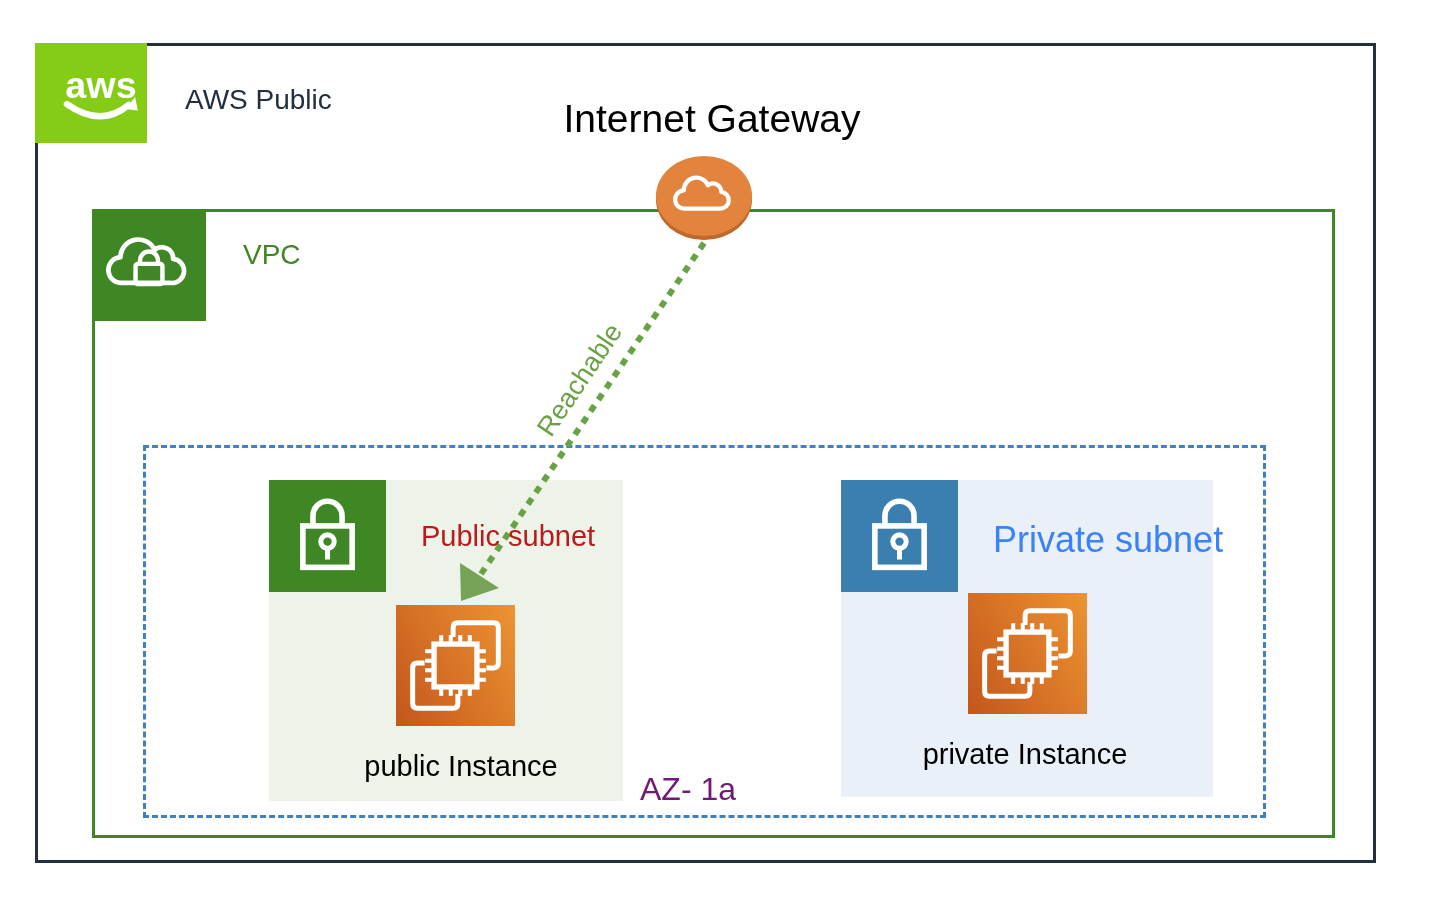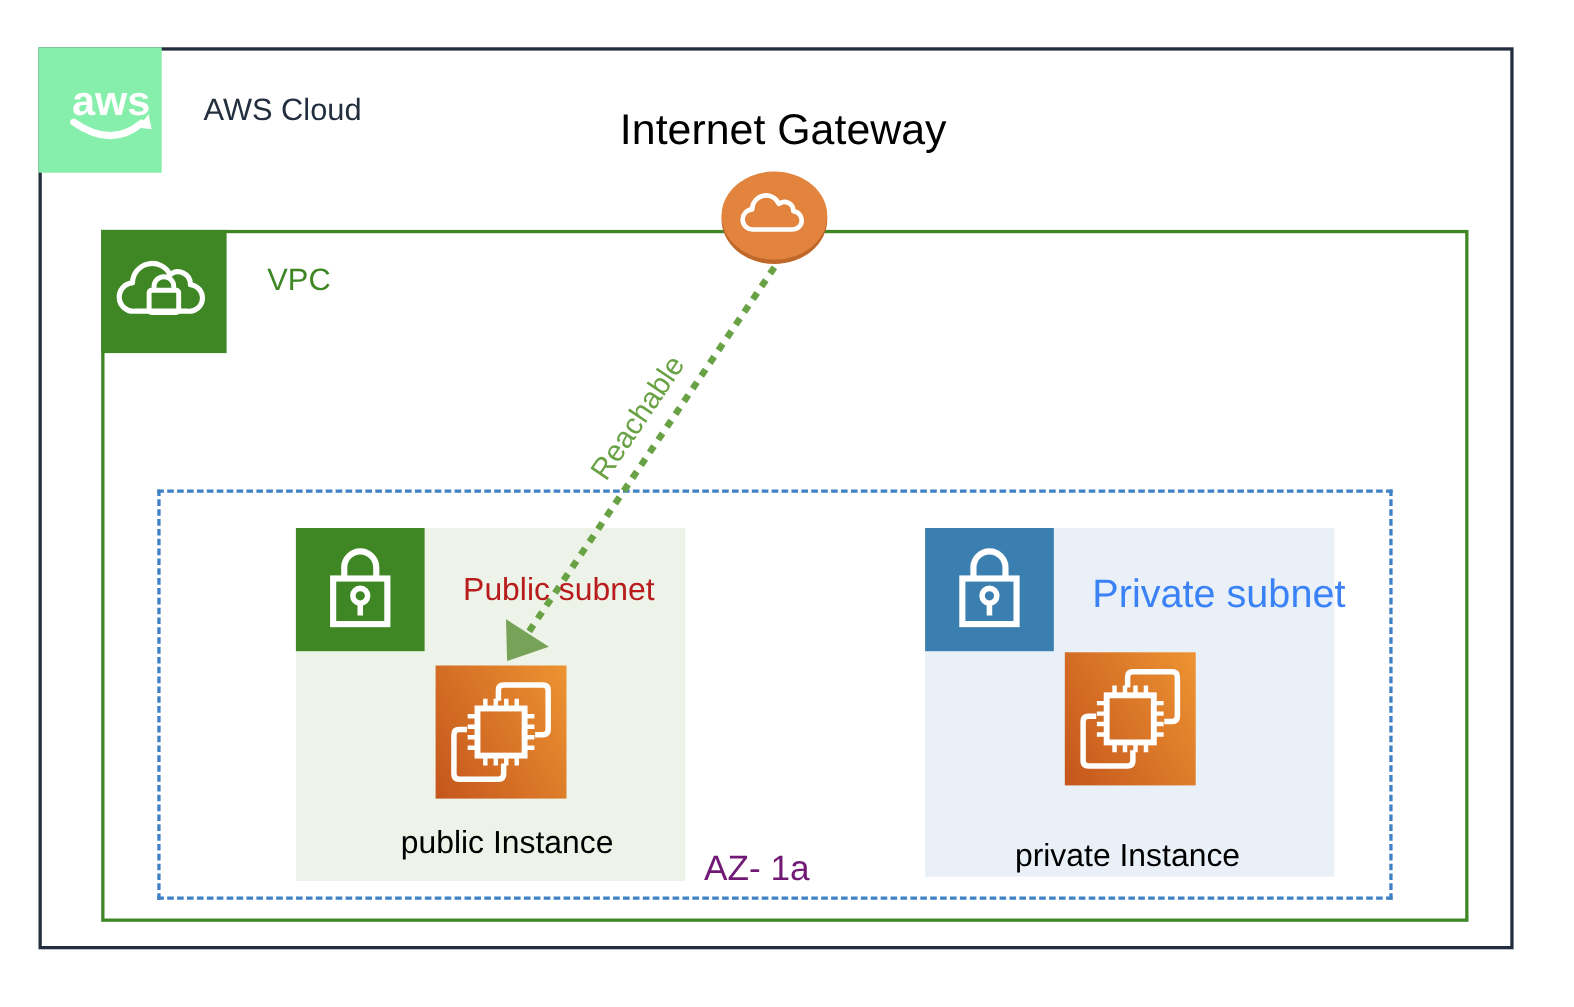--- a/index.html
+++ b/index.html
@@ -10,39 +10,39 @@
   .abs { position:absolute; box-sizing:border-box; }
 
   
   .outer-box { left:35px; top:43px; width:1341px; height:820px; border:3px solid #232F3E; }
   .vpc-box   { left:92px; top:209px; width:1243px; height:629px; border:3px solid #3F8624; }
   .az-box    { left:143px; top:445px; width:1123px; height:373px; border:3px dashed #3F81C5; }
   .public-subnet  { left:269px; top:480px; width:354px; height:321px; background:#EDF3E8; }
   .private-subnet { left:841px; top:480px; width:372px; height:317px; background:#E9F0F8; }
 
   
-  .aws-logo   { left:35px;  top:43px;  width:112px; height:114px; background:#86efac;padding-left:20px; }
+  .aws-logo   { left:35px;  top:43px;  width:112px; height:100px; background:#84cc16;padding-left:20px; }
   .vpc-icon   { left:92px;  top:209px; width:114px; height:112px; background:#3F8624; }
   .lock-green { left:269px; top:480px; width:117px; height:112px; background:#3F8624; }
   .lock-blue  { left:841px; top:480px; width:117px; height:112px; background:#3B7EB0; }
   .ec2 { width:119px; height:121px; background:linear-gradient(60deg,#C4551C 0%,#ED9432 100%); }
   .ec2-public  { left:396px; top:605px; }
   .ec2-private { left:968px; top:593px; }
   .igw-icon { left:654px; top:155px; width:100px; height:86px; }
   .icon-svg { width:100%; height:100%; display:block; }
 
   
   .lbl { position:absolute; white-space:nowrap; }
   .aws-cloud-label { left:185px; top:84px;  font-size:28px; color:#232F3E; }
   .igw-label   { left:562px; top:97px;  width:300px; text-align:center; font-size:39px; color:#000000; }
   .vpc-label   { left:243px; top:239px; font-size:28px; color:#3F8624; }
   .public-subnet-label  { left:421px; top:520px; font-size:29px; color:#b91c1c; }
   .private-subnet-label { left:993px; top:519px; font-size:36px; color:#3b82f6; }
   .public-instance-label  { left:269px; top:750px; width:354px; text-align:center; font-size:29px; color:#000000;margin-left:15px; }
-  .private-instance-label { left:841px; top:738px; width:368px; text-align:center; font-size:29px; color:#000000;margin-top:24px; }
+  .private-instance-label { left:841px; top:738px; width:368px; text-align:center; font-size:29px; color:#000000; }
   .az-label { left:640px; top:771px; width:200px; text-align:left; font-size:32px; color:#701a75; }
   .reachable-label {
     left:580px; top:380px; font-size:27px; color:#69A244;
     transform:translate(-50%,-50%) rotate(-56deg);
   }
 
   .overlay { left:0; top:0; width:1431px; height:915px; pointer-events:none; }
 </style>
 </head>
 <body>
@@ -149,21 +149,21 @@
   </svg>
 
   <div class="abs igw-icon">
     <svg class="icon-svg" viewBox="0 0 98 85">
       <ellipse cx="49" cy="44" rx="47.5" ry="40" fill="#C0682A"></ellipse>
       <ellipse cx="49" cy="40.5" rx="47.5" ry="39.5" fill="#E2833E"></ellipse>
       <path d="M30 53 a9 9 0 0 1 -1 -18 a12.5 12.5 0 0 1 24 -5 a8 8 0 0 1 13 6.5 a8 8 0 0 1 -1.5 16.5 z" stroke="#ffffff" stroke-width="4.2" fill="none" stroke-linejoin="round"></path>
     </svg>
   </div>
 
-  <div class="lbl aws-cloud-label">AWS Cloud</div>
+  <div class="lbl aws-cloud-label">AWS Public</div>
   <div class="lbl igw-label">Internet Gateway</div>
   <div class="lbl vpc-label">VPC</div>
   <div class="lbl public-subnet-label">Public subnet</div>
   <div class="lbl private-subnet-label">Private subnet</div>
   <div class="lbl public-instance-label">public Instance</div>
   <div class="lbl private-instance-label">private Instance</div>
   <div class="lbl az-label">AZ- 1a</div>
   <div class="lbl reachable-label">Reachable</div>
 
 </div>

